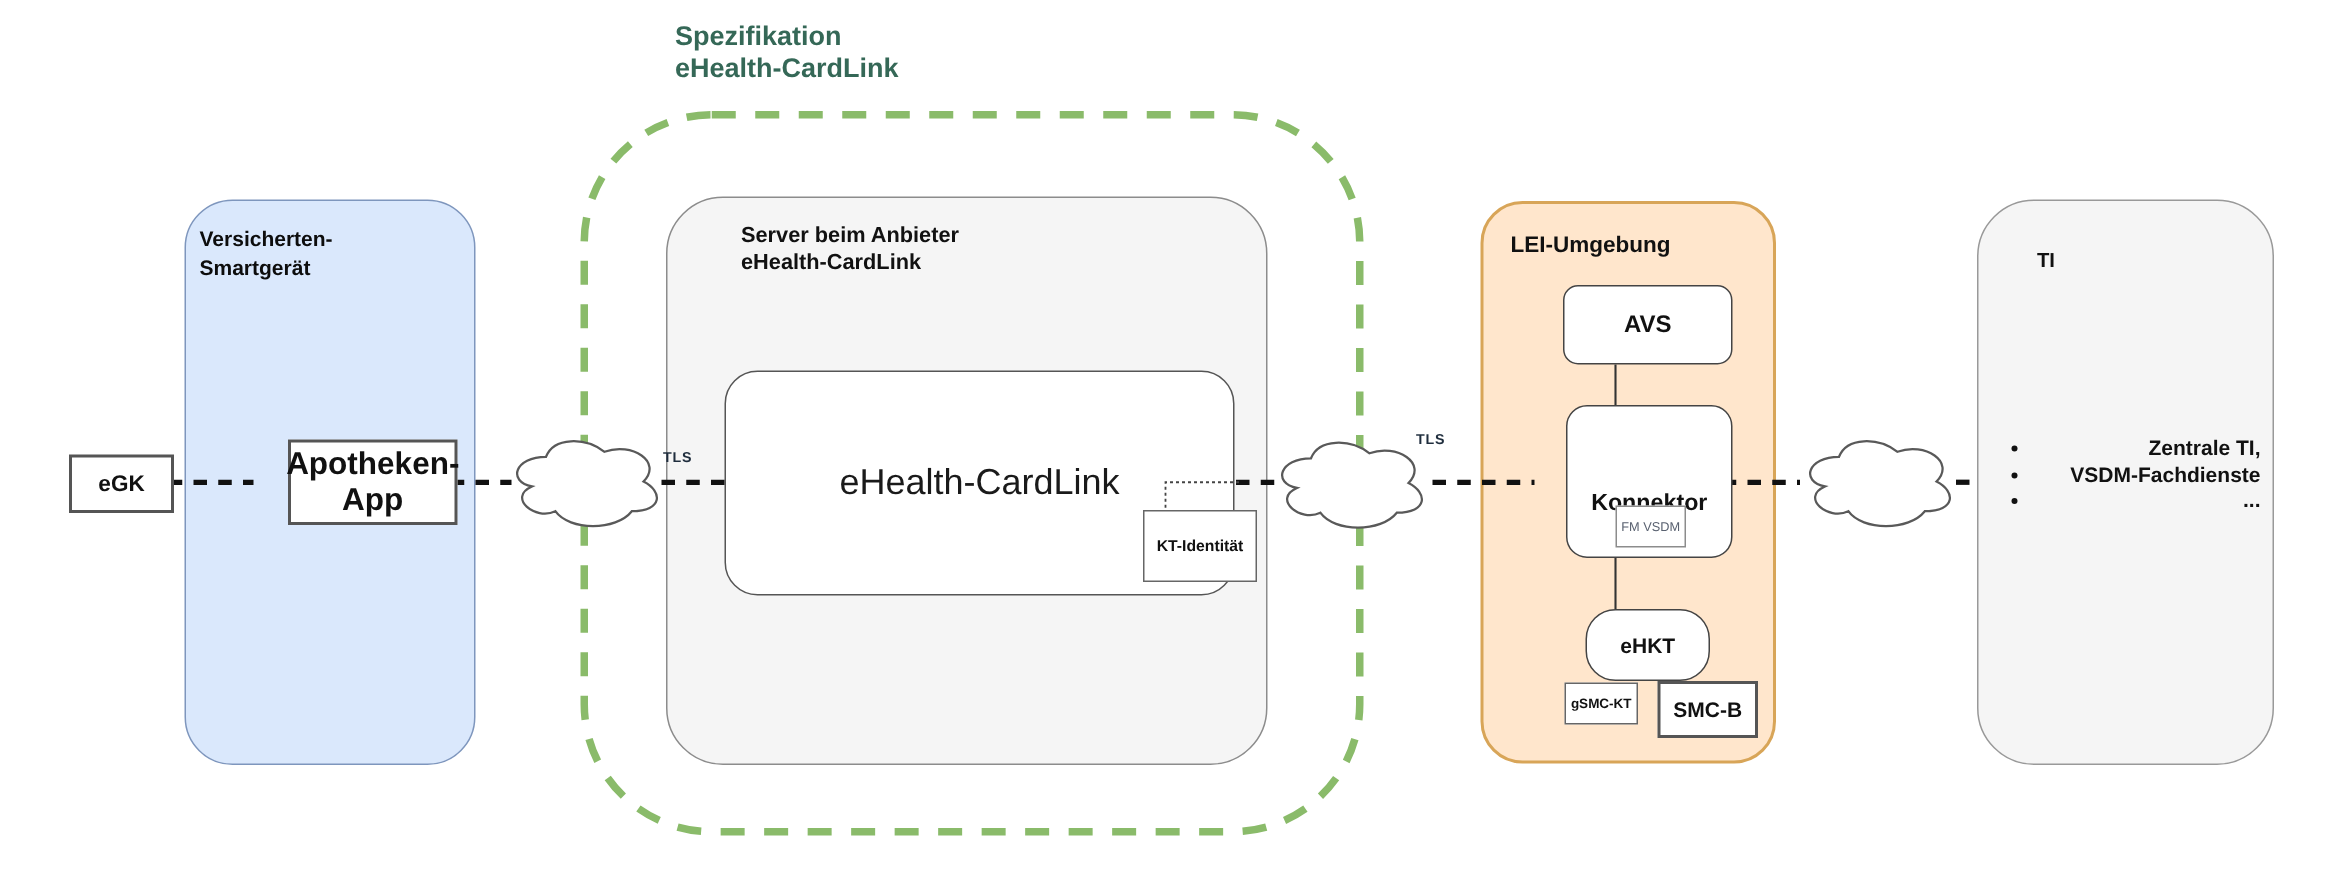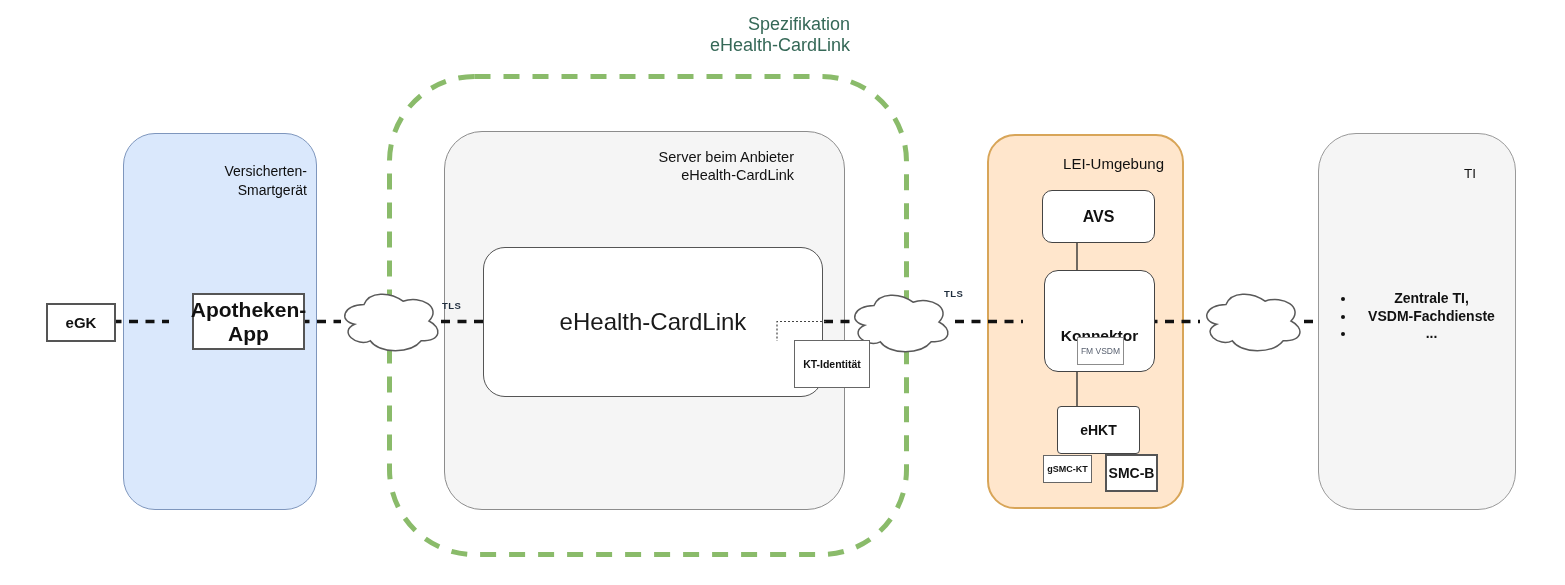--- a/index.html
+++ b/index.html
@@ -13,39 +13,39 @@
   #lei-box{left:987px;top:134px;width:197px;height:375px;background:#ffe6cc;border:2px solid #d8a558;border-radius:28px;}
   #ti-box{left:1318px;top:133px;width:198px;height:377px;background:#f5f5f5;border:1px solid #999;border-radius:38px;}
   #cardlink-inner{left:483px;top:247px;width:340px;height:150px;background:#fff;border:1px solid #555;border-radius:22px;z-index:2;
     display:flex;align-items:center;justify-content:center;font-size:24px;color:#1a1a1a;}
   
   #links{position:absolute;left:0;top:0;z-index:5;pointer-events:none;}
   
   .node{background:#fff;z-index:10;display:flex;align-items:center;justify-content:center;font-weight:bold;text-align:center;margin-left:22px;}
   #egk{left:24px;top:303px;width:70px;height:39px;border:2px solid #555;font-size:15px;}
   #apotheken-app{left:170px;top:293px;width:113px;height:57px;border:2px solid #555;font-size:21px;}
-  #kt-identitaet{left:772px;top:340px;width:76px;height:48px;border:1px solid #666;font-size:10.5px;z-index:11;}
+  #kt-identitaet{left:740px;top:340px;width:76px;height:48px;border:1px solid #666;font-size:10.5px;z-index:11;}
   #avs{left:1020px;top:190px;width:113px;height:53px;border:1px solid #444;border-radius:10px;font-size:16px;}
   #konnektor{left:1022px;top:270px;width:111px;height:102px;border:1px solid #444;border-radius:14px;
     flex-direction:column;justify-content:center;padding-top:30px;font-size:15.5px;}
   #fm-vsdm{left:1055px;top:337px;width:47px;height:28px;border:1px solid #8c8c8c;font-size:8.5px;font-weight:normal;color:#596170;z-index:11;}
-  #ehkt{left:1035px;top:406px;width:83px;height:48px;border:1px solid #444;border-radius:4px;font-size:14px;text-align:center;}
+  #ehkt{left:1035px;top:406px;width:83px;height:48px;border:1px solid #444;border-radius:20px;font-size:14px;text-align:center;}
   #gsmc-kt{left:1021px;top:455px;width:49px;height:28px;border:1px solid #666;font-size:9px;z-index:11;}
-  #smc-b{left:1083px;top:454px;width:53px;height:38px;border:2px solid #555;font-size:14px;z-index:11;}
+  #smc-b{left:1083px;top:454px;width:67px;height:38px;border:2px solid #555;font-size:14px;z-index:11;}
   
-  .lbl{z-index:12;font-weight:normal;text-align:right;}
+  .lbl{z-index:12;font-weight:bold;text-align:left;}
   #main-title{left:450px;top:14px;width:400px;font-size:18px;line-height:21px;color:#356857;}
-  #smart-device-title{left:133px;top:162px;width:174px;font-size:14px;line-height:19px;color:#0d0d0d;}
+  #smart-device-title{left:133px;top:150px;width:174px;font-size:14px;line-height:19px;color:#0d0d0d;}
   #server-title{left:494px;top:148px;width:300px;font-size:14.5px;line-height:18px;}
   #lei-title{left:1007px;top:155px;width:157px;font-size:15px;}
   #ti-title{left:1358px;top:166px;width:118px;font-size:13.5px;}
   .tls{font-size:9.5px;letter-spacing:.5px;color:#1f2d3d;z-index:12;font-weight:bold;}
   #tls-left{left:442px;top:300px;}
   #tls-right{left:944px;top:288px;}
-  #ti-list{left:1337px;top:290px;width:170px;margin:0;padding-left:19px;font-weight:bold;font-size:14px;line-height:17.5px;z-index:12;text-align:center;list-style:disc;}
+  #ti-list{left:1337px;top:290px;width:170px;margin:0;padding-left:19px;font-weight:bold;font-size:14px;line-height:17.5px;z-index:12;text-align:right;list-style:disc;}
   #ti-list li{margin:0;padding:0;}
 </style>
 </head>
 <body>
 
 <div id="canvas">
 
   <div class="abs" id="smart-device"></div>
   <div class="abs" id="server-box"></div>
   <div class="abs" id="lei-box"></div>

